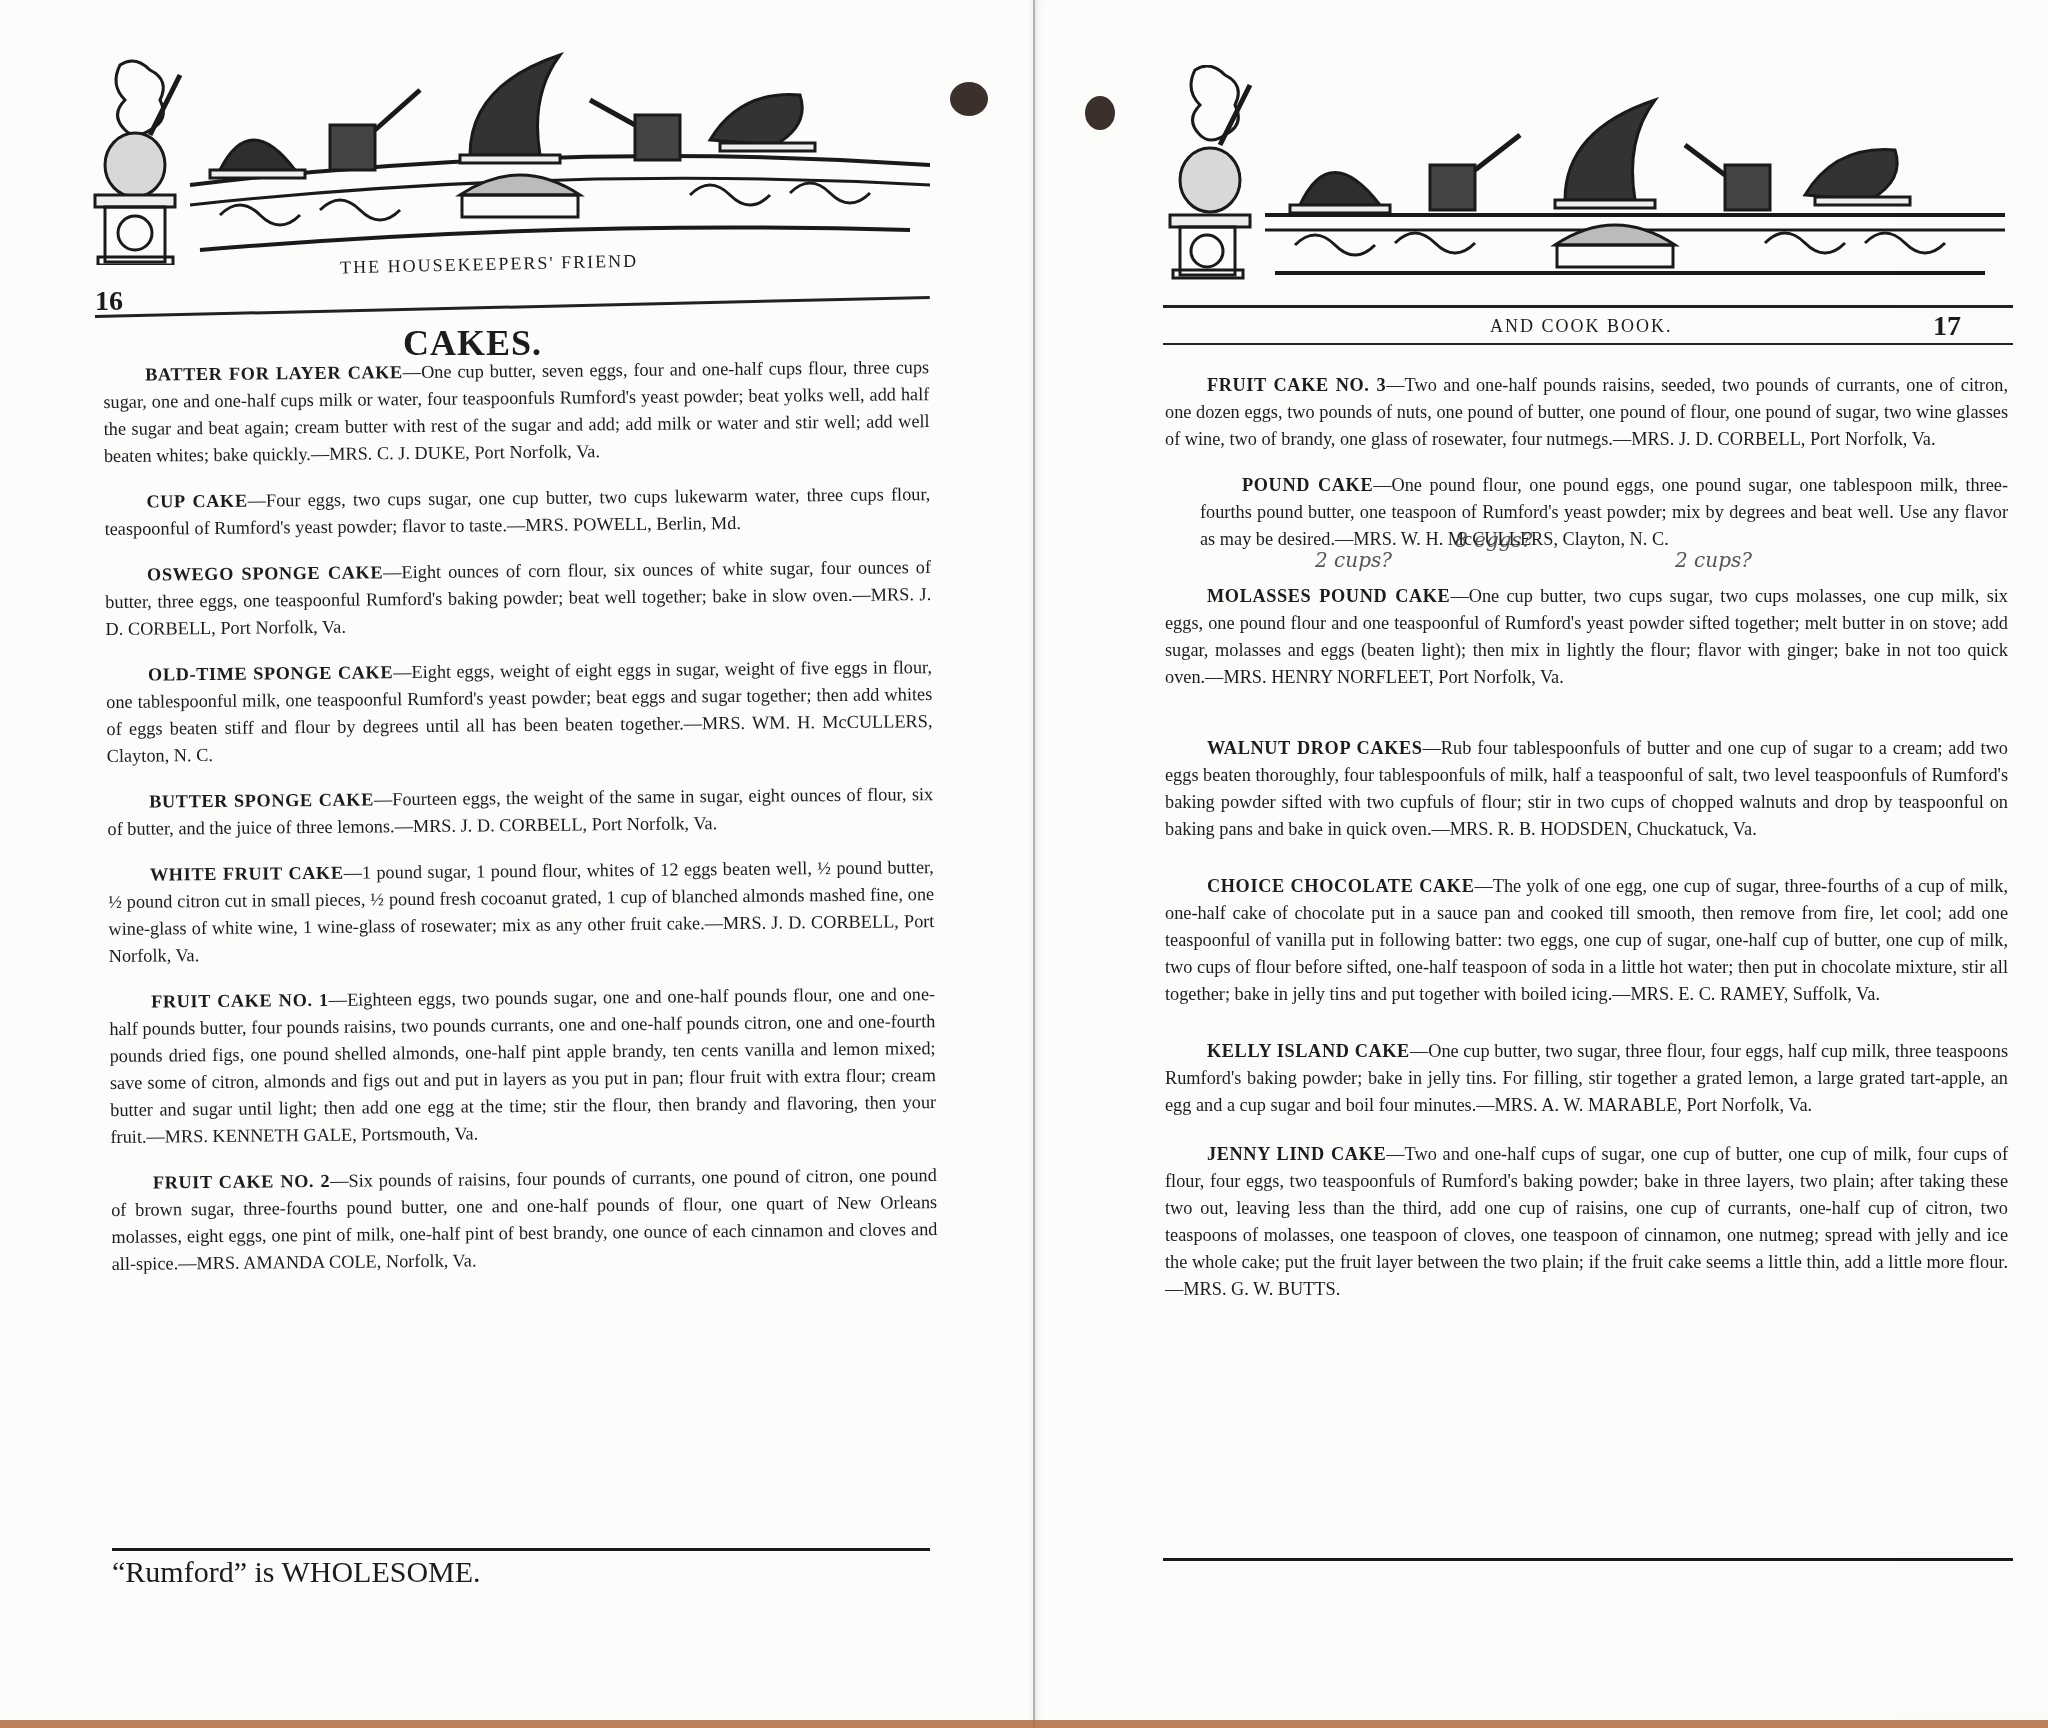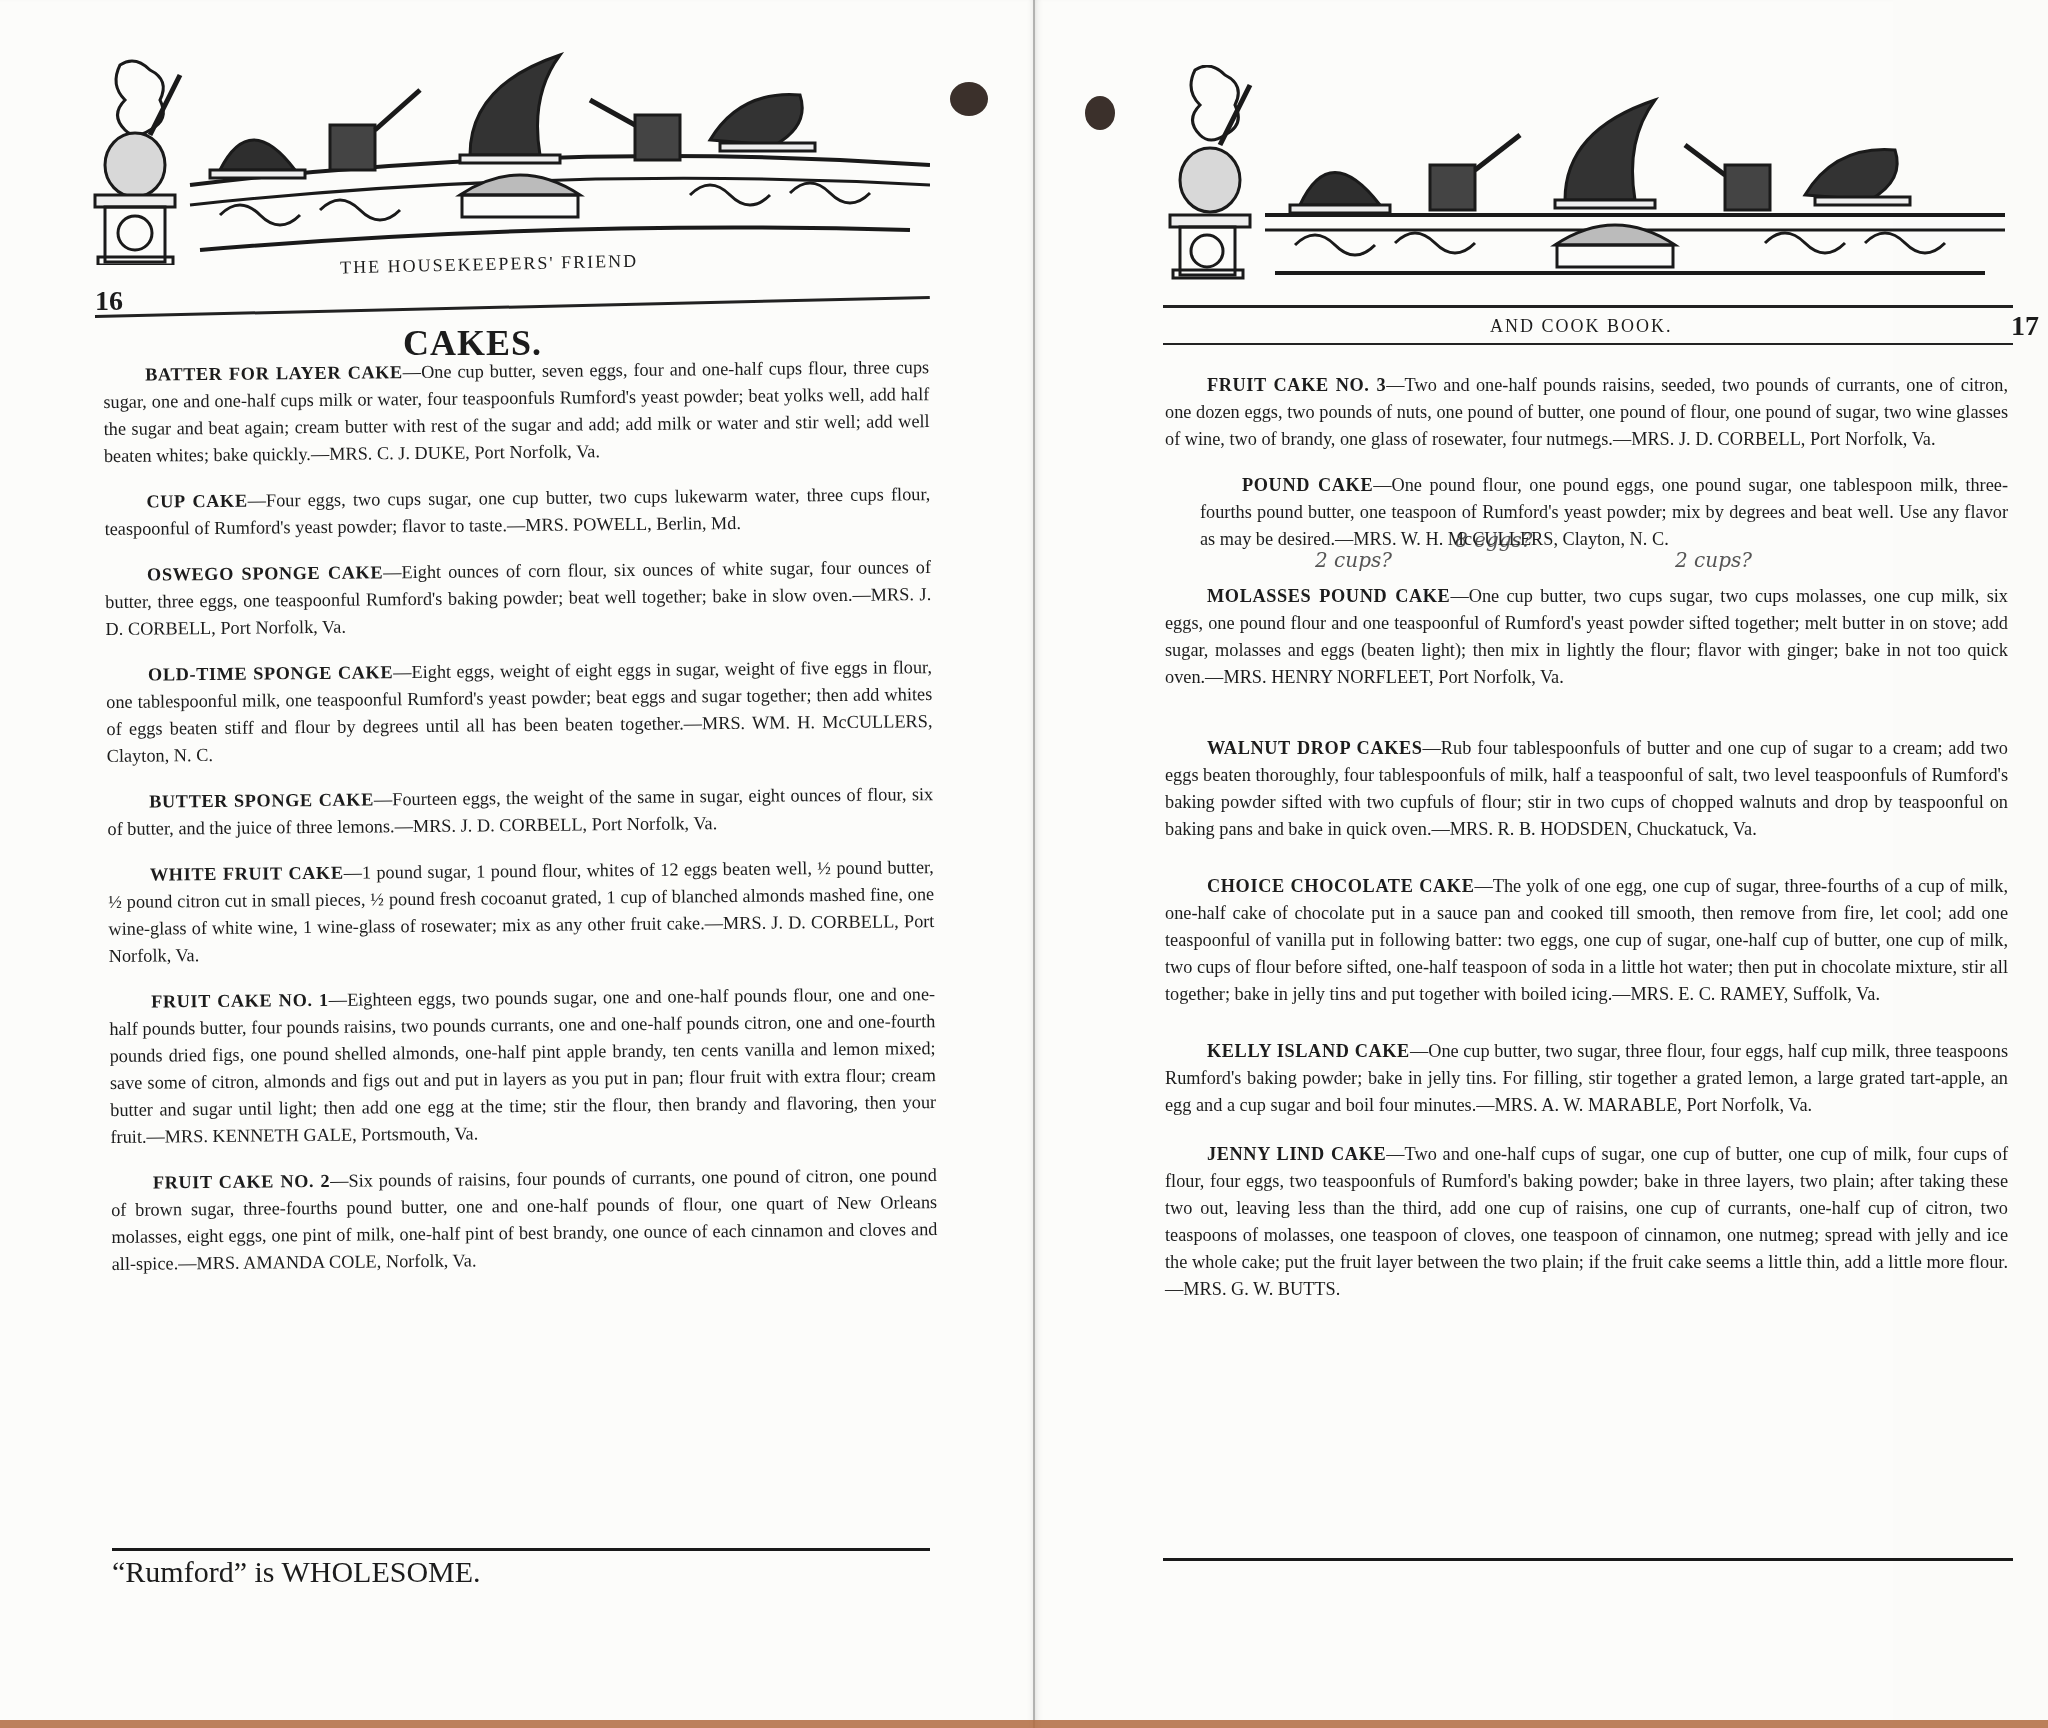--- a/index.html
+++ b/index.html
@@ -159,21 +159,21 @@
         <rect x="392" y="180" width="116" height="22"></rect>
         <line x1="520" y1="80" x2="560" y2="110" stroke-width="5"></line>
         <rect x="560" y="100" width="45" height="45" fill="#444"></rect>
         <path d="M640 130 q30 -50 90 -45 q10 30 -25 50z" fill="#333"></path>
         <rect x="650" y="132" width="95" height="8" fill="#eee"></rect>
       </g>
     </svg>
 
     <div class="rule" style="left:128px; top:305px; width:850px;"></div>
     <div class="running-head" style="left:455px; top:316px;">AND COOK BOOK.</div>
-    <div class="page-num" style="left:976px; top:310px;">17</div>
+    <div class="page-num" style="left:898px; top:310px;">17</div>
     <div class="rule" style="left:128px; top:343px; width:850px; height:2px;"></div>
 
     <div class="pencil" style="left:280px; top:508px;">2 cups?</div>
     <div class="pencil" style="left:420px; top:488px;">8 eggs?</div>
     <div class="pencil" style="left:640px; top:508px;">2 cups?</div>
 
     <div class="body">
       <p class="recipe" style="">
         <span class="rname">FRUIT CAKE NO. 3</span><span>—</span><span>Two and one-half pounds raisins, seeded, two pounds of currants, one of citron, one dozen eggs, two pounds of nuts, one pound of butter, one pound of flour, one pound of sugar, two wine glasses of wine, two of brandy, one glass of rosewater, four nutmegs.</span><span>—</span><span class="credit">MRS. J. D. CORBELL, Port Norfolk, Va.</span>
       </p>

